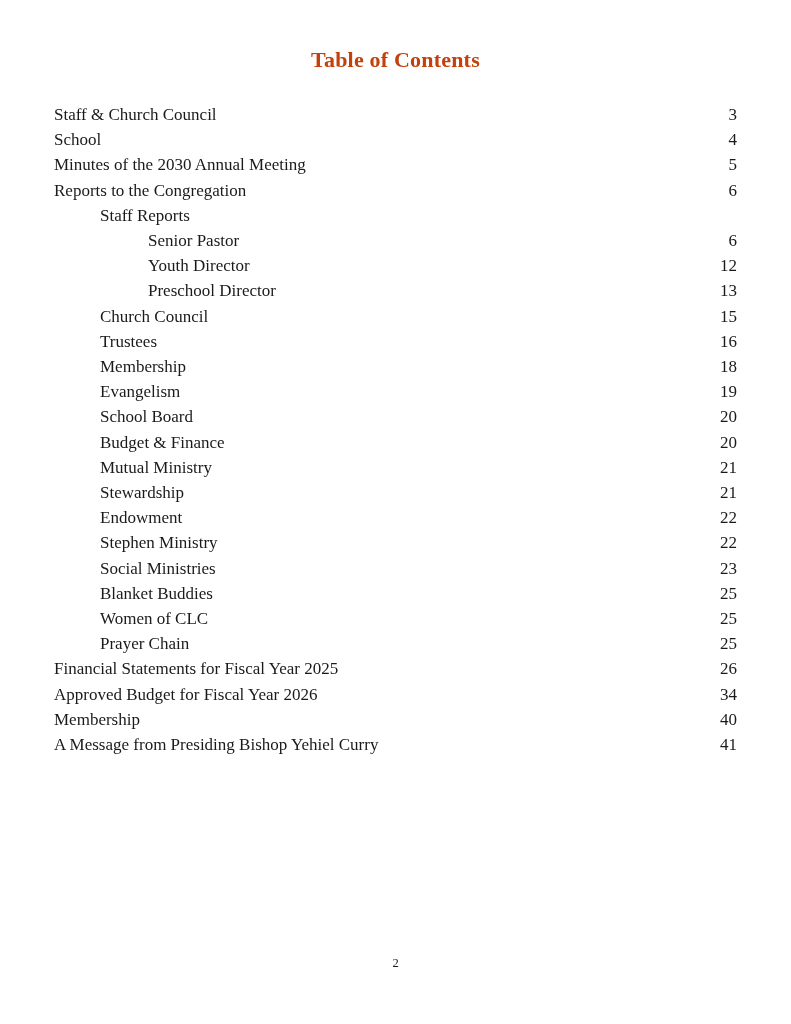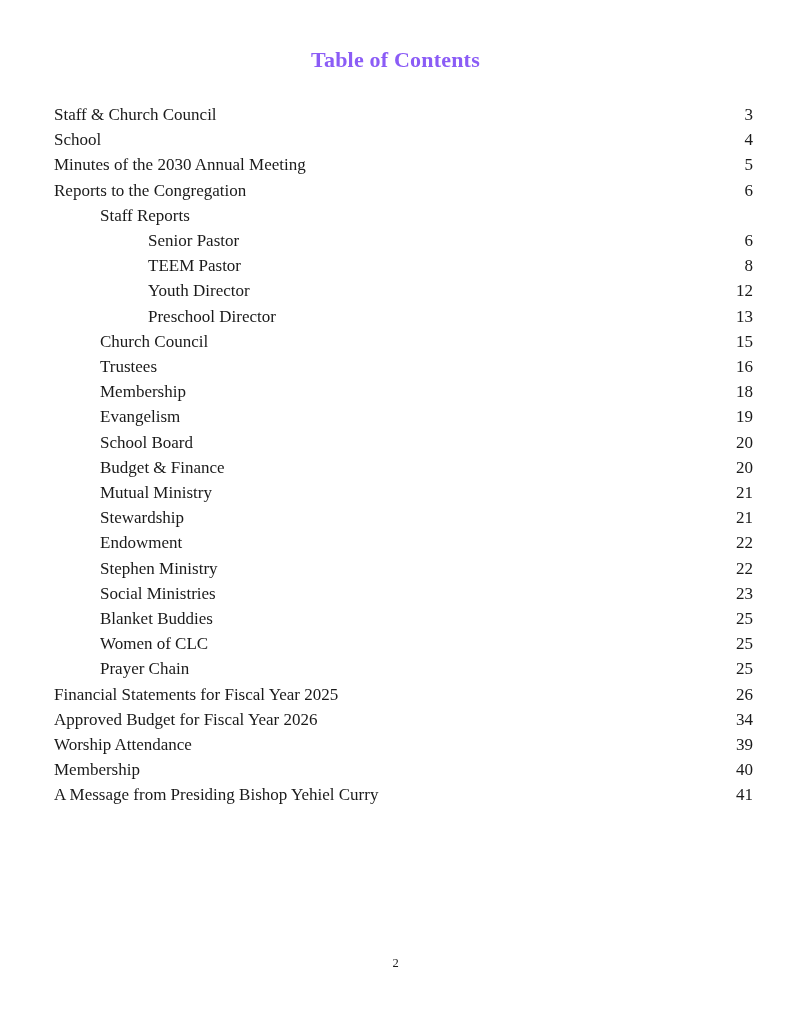--- a/index.html
+++ b/index.html
@@ -20,27 +20,27 @@
   .title {
     position: absolute;
     top: 47px;
     left: 0;
     right: 0;
     margin: 0;
     text-align: center;
     font-size: 22px;
     font-weight: 700;
     letter-spacing: 0.2px;
-    color: #8b5cf6;
+    color: #c2410c;
   }
   .toc {
     position: absolute;
     top: 102px;
     left: 54px;
-    right: 38px;
+    right: 54px;
   }
   .toc-row {
     display: flex;
     align-items: baseline;
     font-size: 17px;
     line-height: 25.2px;
     white-space: nowrap;
   }
   .toc-label {
     flex: 1 1 auto;
@@ -86,24 +86,20 @@
         <span class="toc-label">Reports to the Congregation</span>
         <span class="toc-page">6</span>
       </div>
       <div class="toc-row level-1">
         <span class="toc-label">Staff Reports</span>
         <span class="toc-page"></span>
       </div>
       <div class="toc-row level-2">
         <span class="toc-label">Senior Pastor</span>
         <span class="toc-page">6</span>
-      </div>
-      <div class="toc-row level-2">
-        <span class="toc-label">TEEM Pastor</span>
-        <span class="toc-page">8</span>
       </div>
       <div class="toc-row level-2">
         <span class="toc-label">Youth Director</span>
         <span class="toc-page">12</span>
       </div>
       <div class="toc-row level-2">
         <span class="toc-label">Preschool Director</span>
         <span class="toc-page">13</span>
       </div>
       <div class="toc-row level-1">
@@ -164,24 +160,20 @@
       </div>
       <div class="toc-row level-0">
         <span class="toc-label">Financial Statements for Fiscal Year 2025</span>
         <span class="toc-page">26</span>
       </div>
       <div class="toc-row level-0">
         <span class="toc-label">Approved Budget for Fiscal Year 2026</span>
         <span class="toc-page">34</span>
       </div>
       <div class="toc-row level-0">
-        <span class="toc-label">Worship Attendance</span>
-        <span class="toc-page">39</span>
-      </div>
-      <div class="toc-row level-0">
         <span class="toc-label">Membership</span>
         <span class="toc-page">40</span>
       </div>
       <div class="toc-row level-0">
         <span class="toc-label">A Message from Presiding Bishop Yehiel Curry</span>
         <span class="toc-page">41</span>
       </div>
     </div>
 
   <div class="footer">2</div>

